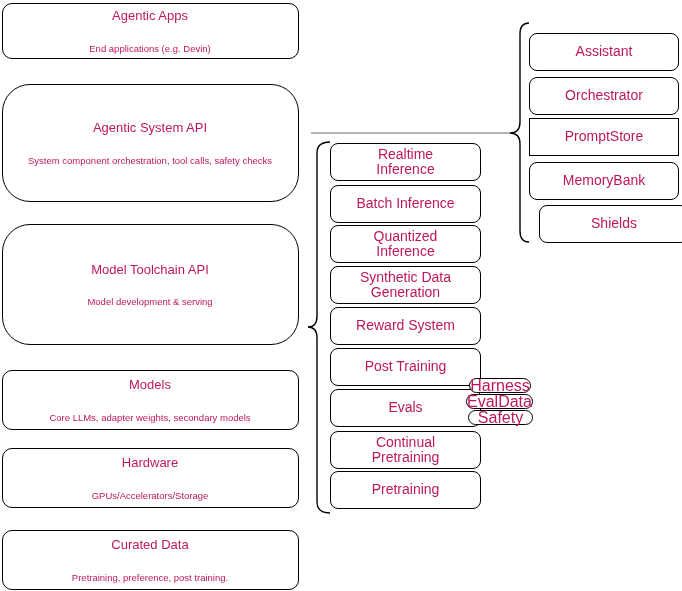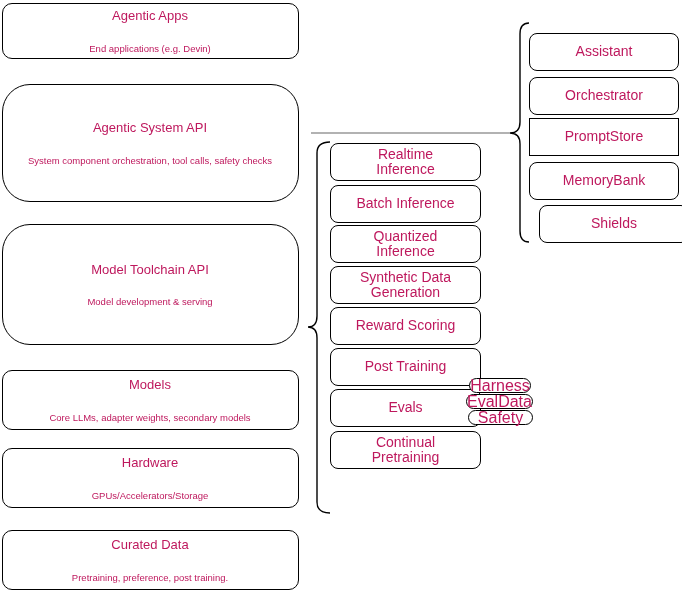--- a/index.html
+++ b/index.html
@@ -54,24 +54,25 @@
       <div class="box-subtitle">GPUs/Accelerators/Storage</div>
     </div>
     <div class="box left-box" style="left: 1.5px; top: 530px; width: 297px; height: 60px; border-radius: 10px;">
       <div class="box-title">Curated Data</div>
       <div class="box-subtitle">Pretraining, preference, post training.</div>
     </div>
     <div class="box small-box" style="left: 330px; top: 143px; width: 151px; height: 30px; border-radius: 8px;">Realtime Inference</div>
     <div class="box small-box" style="left: 330px; top: 185px; width: 151px; height: 30px; border-radius: 8px;">Batch Inference</div>
     <div class="box small-box" style="left: 330px; top: 225px; width: 151px; height: 30px; border-radius: 8px;">Quantized Inference</div>
     <div class="box small-box" style="left: 330px; top: 266px; width: 151px; height: 30px; border-radius: 8px;">Synthetic Data Generation</div>
-    <div class="box small-box" style="left: 330px; top: 307px; width: 151px; height: 30px; border-radius: 8px;">Reward Scoring</div>
+    <div class="box small-box" style="left: 330px; top: 307px; width: 151px; height: 30px; border-radius: 8px;">Reward System</div>
     <div class="box small-box" style="left: 330px; top: 348px; width: 151px; height: 30px; border-radius: 8px;">Post Training</div>
     <div class="box small-box" style="left: 330px; top: 389px; width: 151px; height: 30px; border-radius: 8px; text-align: right;">Evals</div>
     <div class="box small-box" style="left: 330px; top: 431px; width: 151px; height: 30px; border-radius: 8px;">Continual Pretraining</div>
+    <div class="box small-box" style="left: 330px; top: 471px; width: 151px; height: 30px; border-radius: 8px;">Pretraining</div>
     <div class="pill" style="left: 469px; top: 378px; width: 62px; height: 15px;">Harness</div>
     <div class="pill" style="left: 466px; top: 394px; width: 67px; height: 15px;">EvalData</div>
     <div class="pill" style="left: 468px; top: 410px; width: 65px; height: 15px;">Safety</div>
     <div class="box small-box" style="left: 529px; top: 33px; width: 150px; height: 30px; border-radius: 8px;">Assistant</div>
     <div class="box small-box" style="left: 529px; top: 77px; width: 150px; height: 30px; border-radius: 8px;">Orchestrator</div>
     <div class="box small-box" style="left: 529px; top: 118px; width: 150px; height: 30px; border-radius: 0;">PromptStore</div>
     <div class="box small-box" style="left: 529px; top: 162px; width: 150px; height: 30px; border-radius: 8px;">MemoryBank</div>
     <div class="box small-box" style="left: 539px; top: 205px; width: 150px; height: 30px; border-radius: 8px;">Shields</div>
   </div>
 

